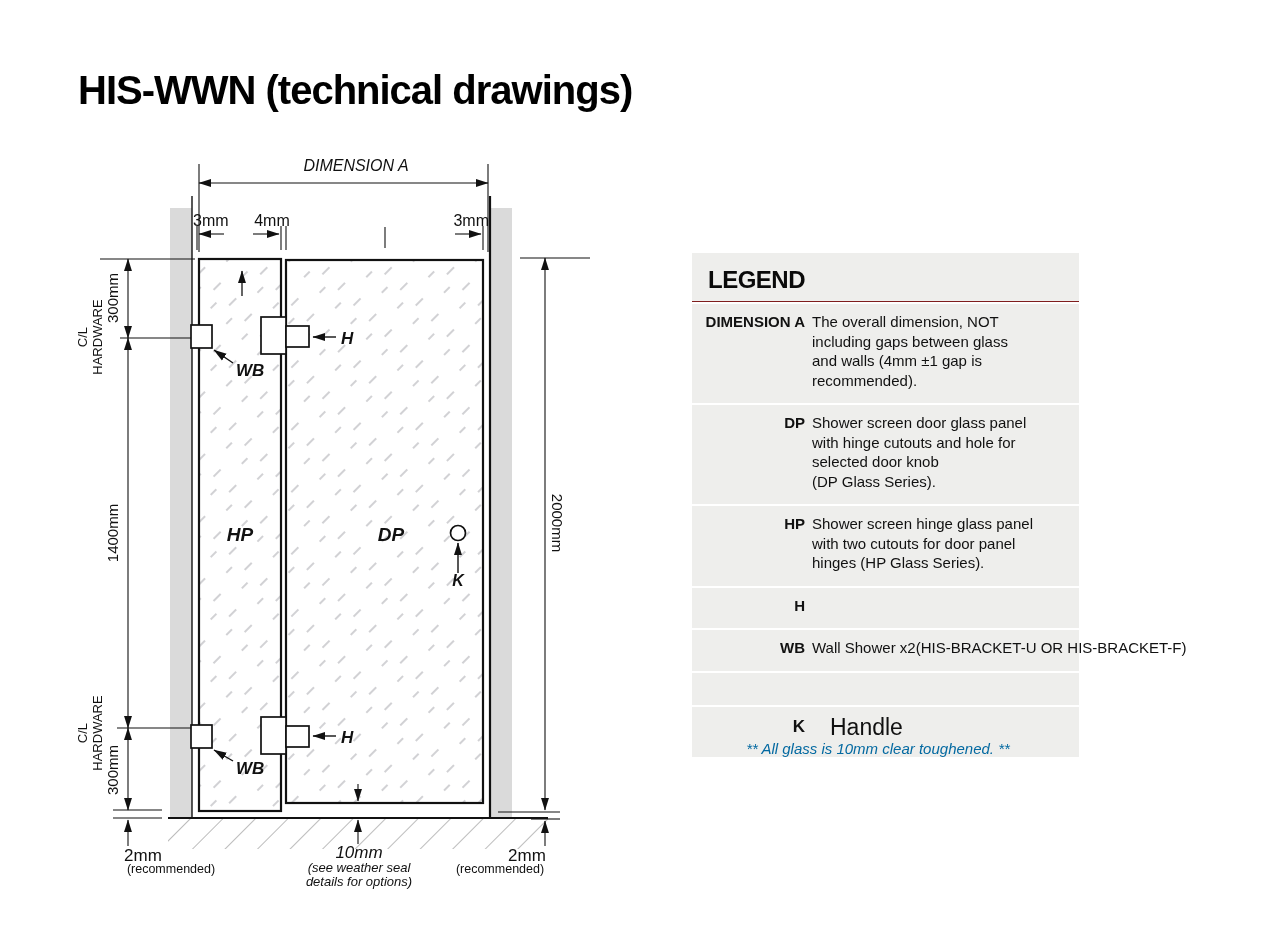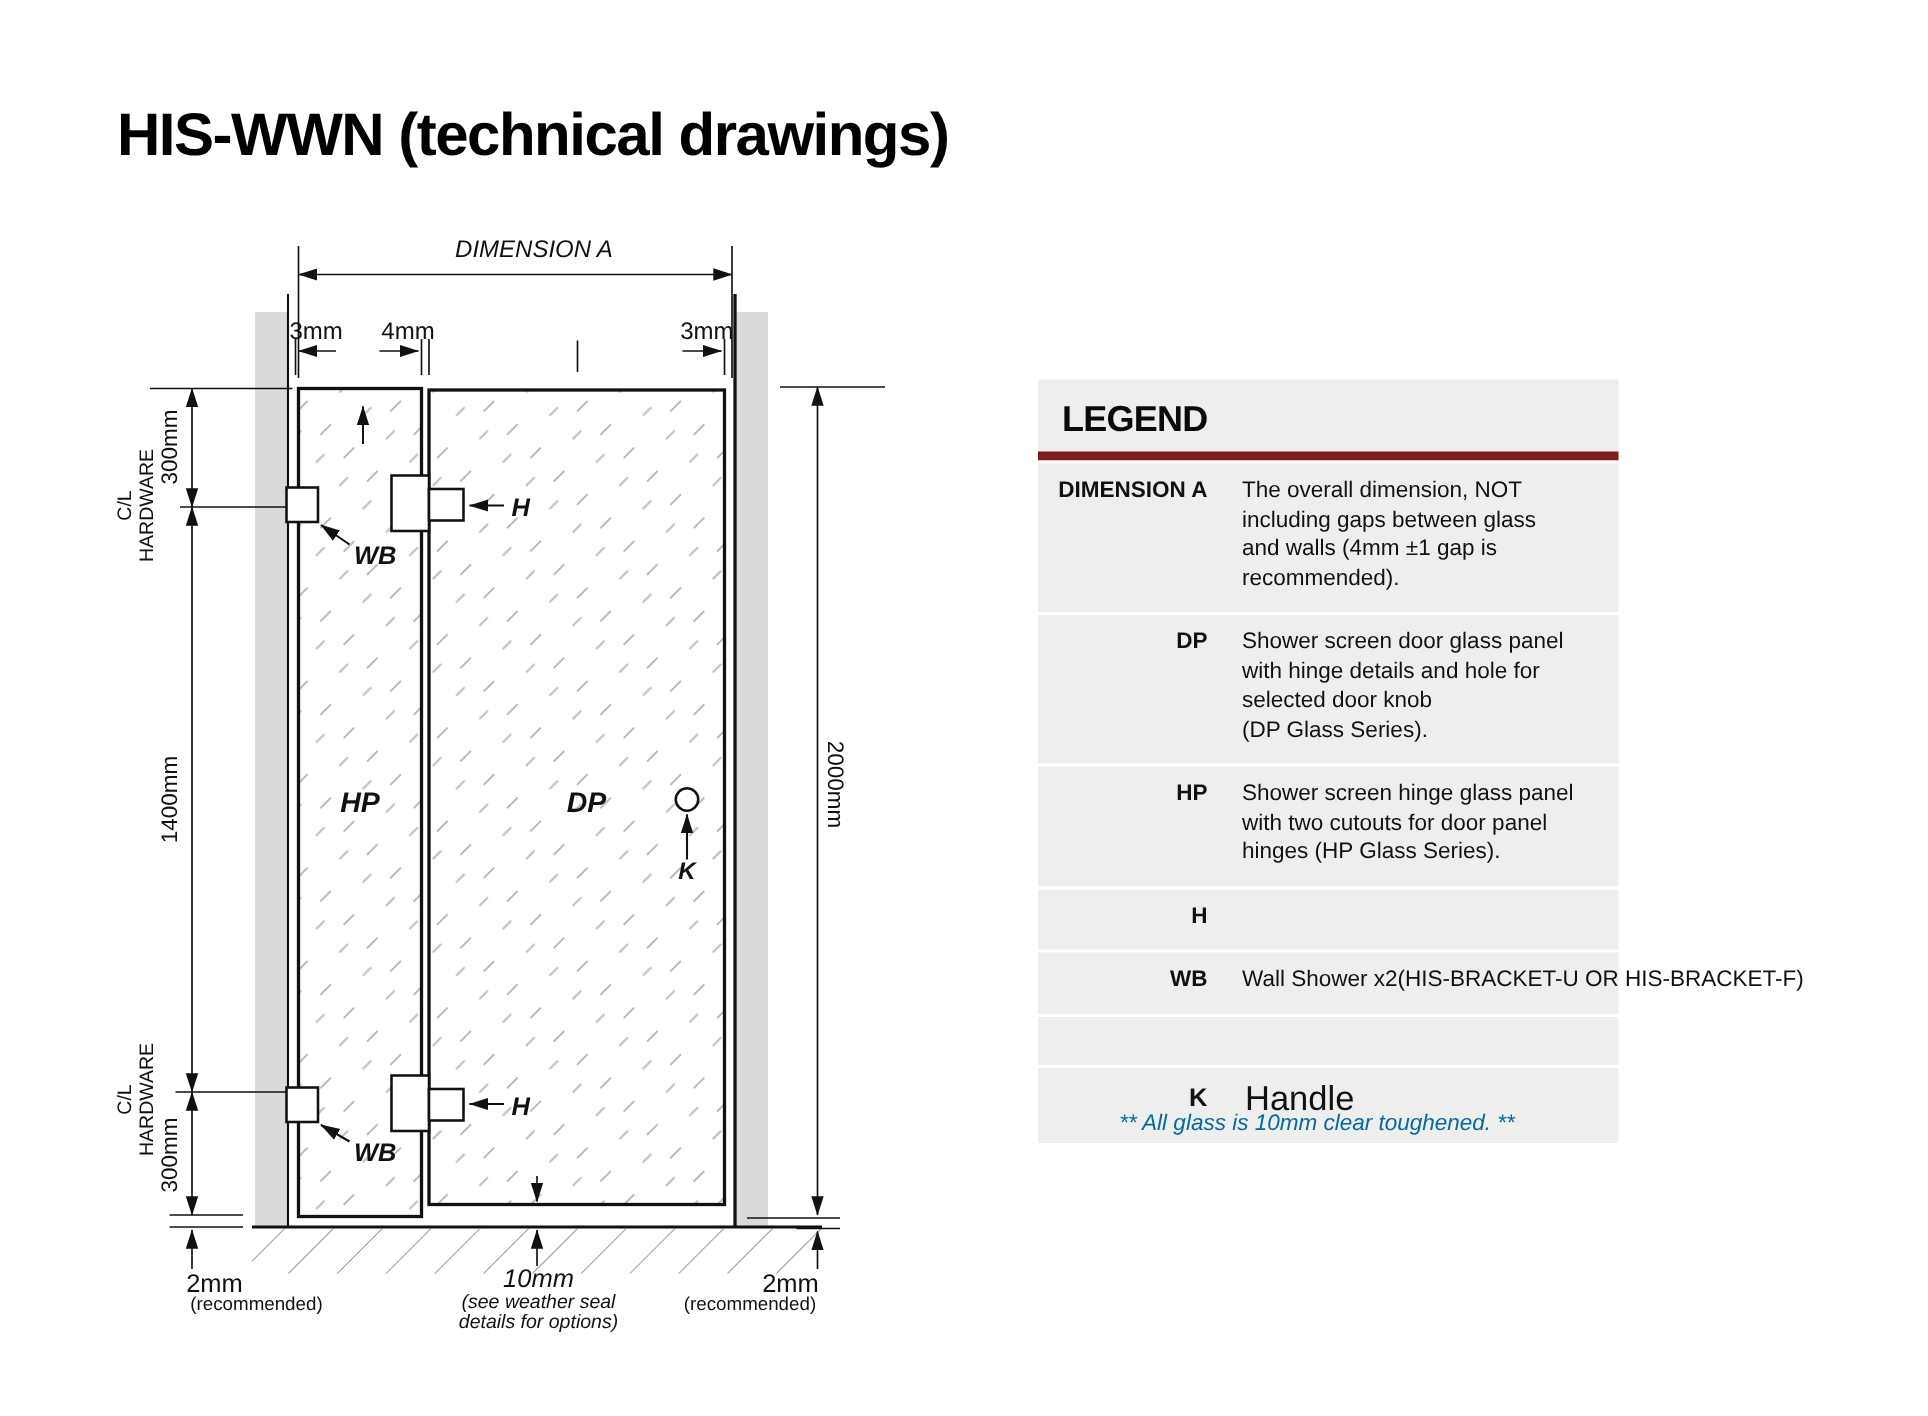--- a/index.html
+++ b/index.html
@@ -13,25 +13,25 @@
   .rtxt{font-size:15px;}
   .cltxt{font-size:13px;}
   .smtxt{font-size:12.5px;}
   .bigtxt{font-size:17px;}
   .it{font-style:italic;}
   .bi{font-weight:bold;font-style:italic;}
   .paneltxt{font-size:19px;font-weight:bold;font-style:italic;}
   
   .legend{position:absolute;left:692px;top:253px;width:387px;background:#eeeeec;}
   .legend-title{font-size:24px;font-weight:bold;letter-spacing:-0.5px;color:#0a0a0a;
-    padding:13px 0 7px 16px;border-bottom:6px solid #7f1d1d;}
+    padding:13px 0 7px 16px;border-bottom:1px solid #7f1d1d;}
   .legend-row{display:flex;align-items:flex-start;border-top:2px solid #fff;padding:8px 0 13px;}
   .legend-row:first-of-type{border-top:none;}
   .lg-key{flex:none;width:113px;text-align:right;font-weight:bold;font-size:15px;line-height:19.5px;}
-  .lg-desc{flex:1;margin-left:23px;font-size:15px;line-height:19.5px;white-space:pre-line;min-width:0;}
+  .lg-desc{flex:1;margin-left:7px;font-size:15px;line-height:19.5px;white-space:pre-line;min-width:0;}
   .row-wb .lg-desc{white-space:nowrap;overflow:visible;}
   .row-empty{height:32px;padding:0;}
   .row-k{padding:9px 0 19px;}
   .row-k .lg-key{font-size:17px;line-height:22px;}
   .row-k .lg-desc{font-size:23px;line-height:22px;margin-left:25px;}
   .footnote{position:absolute;left:692px;top:740px;width:372px;text-align:center;
     font-size:15px;font-style:italic;color:#0369a1;}
 </style>
 </head>
 <body>
@@ -168,21 +168,21 @@
     <div class="legend-row">
       <div class="lg-key">DIMENSION A</div>
       <div class="lg-desc">The overall dimension, NOT
 including gaps between glass
 and walls (4mm ±1 gap is
 recommended).</div>
     </div>
     <div class="legend-row">
       <div class="lg-key">DP</div>
       <div class="lg-desc">Shower screen door glass panel
-with hinge details and hole for
+with hinge cutouts and hole for
 selected door knob
 (DP Glass Series).</div>
     </div>
     <div class="legend-row">
       <div class="lg-key">HP</div>
       <div class="lg-desc">Shower screen hinge glass panel
 with two cutouts for door panel
 hinges (HP Glass Series).</div>
     </div>
     <div class="legend-row">

